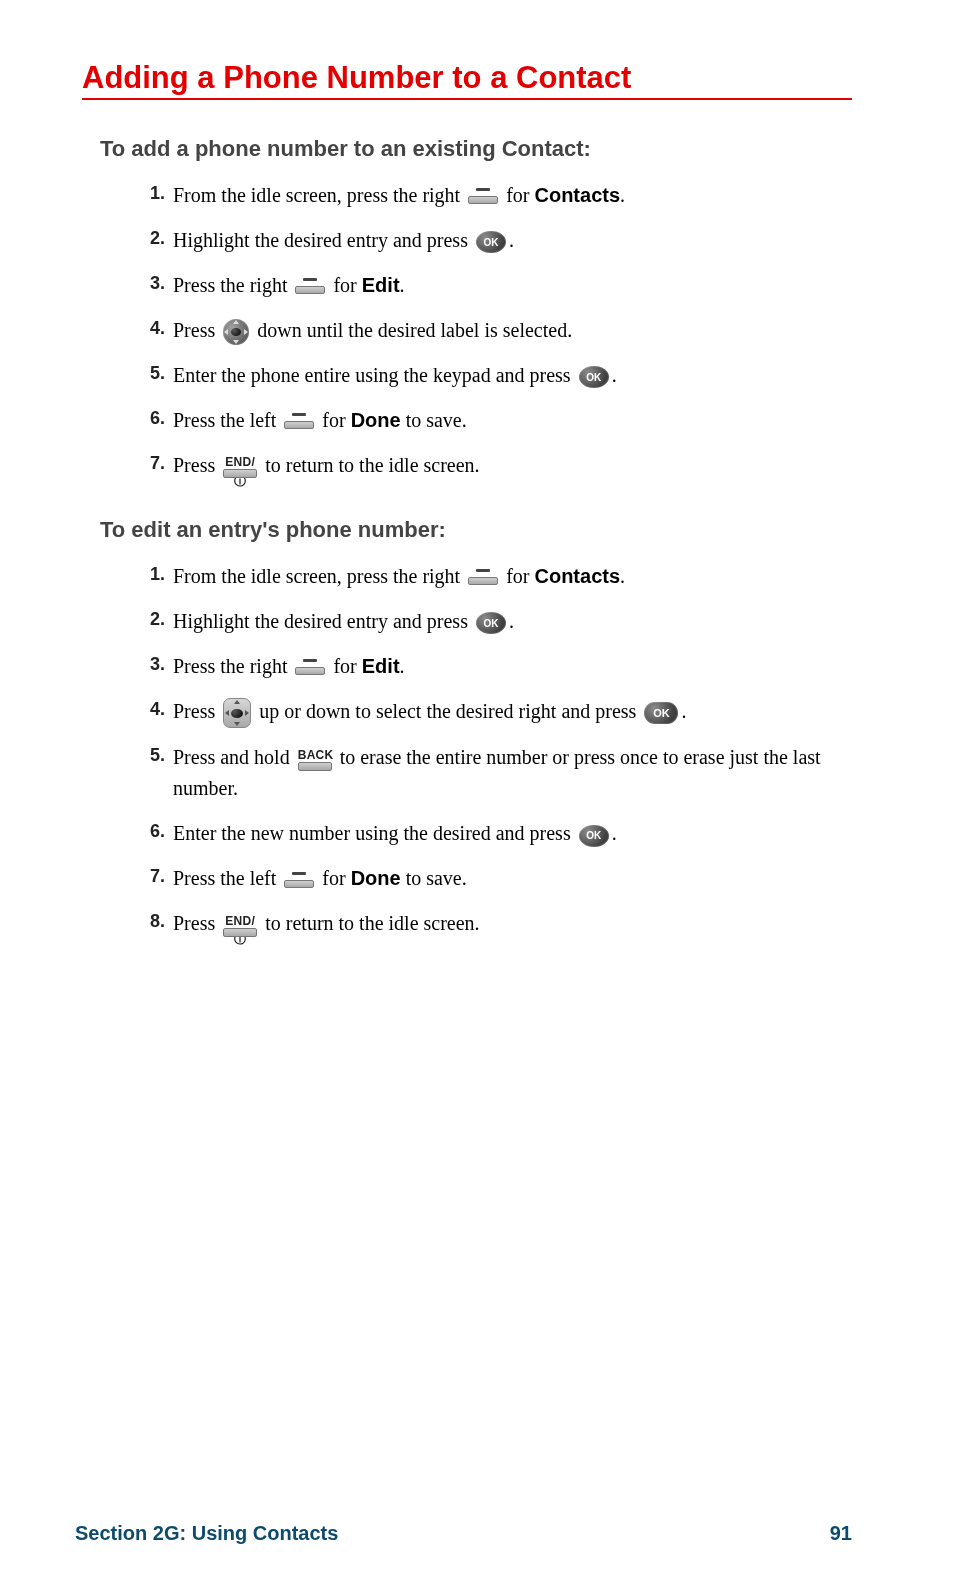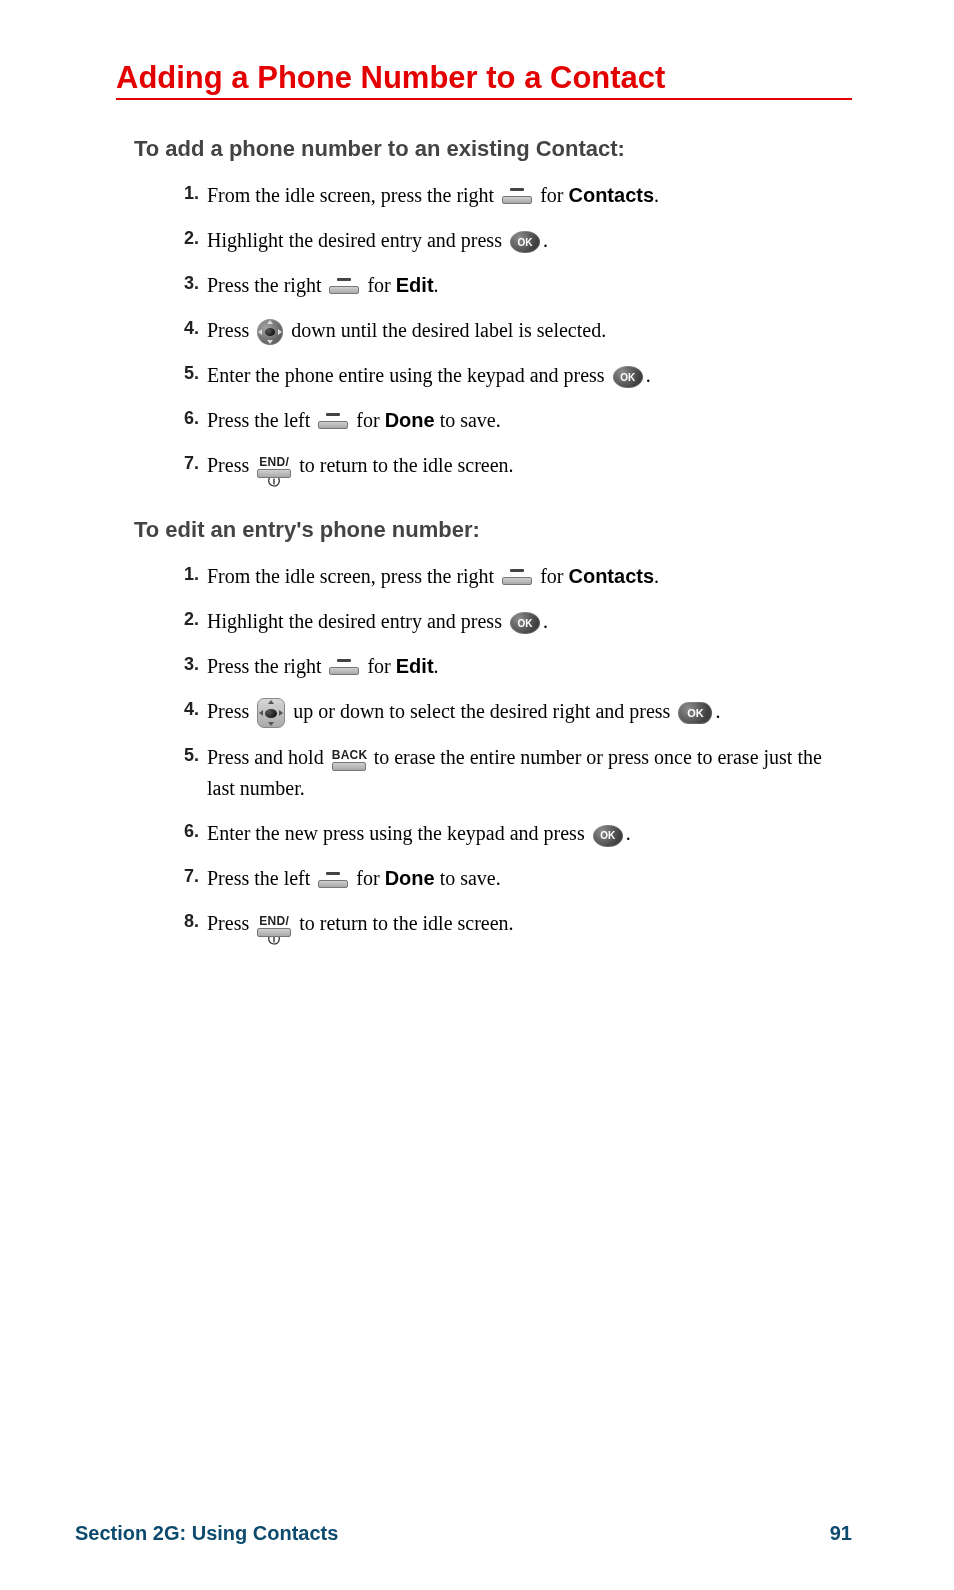--- a/index.html
+++ b/index.html
@@ -7,21 +7,21 @@
     padding: 0;
     background: #ffffff;
     font-family: Georgia, "Times New Roman", serif;
     color: #000;
   }
   .page {
     width: 927px;
     height: 1590px;
     position: relative;
     box-sizing: border-box;
-    padding: 60px 75px 0 116px;
+    padding: 60px 75px 0 82px;
   }
   h2.section-heading {
     font-family: Helvetica, Arial, sans-serif;
     font-weight: bold;
     color: #e40000;
     font-size: 31px;
     margin: 0 0 6px 0;
     padding-bottom: 2px;
     border-bottom: 2px solid #e40000;
   }
@@ -307,21 +307,21 @@
       </span>
       <span> up or down to select the desired right and press </span>
       <span class="icon okbtn okbtn-wide">OK</span><span>.</span>
     </li>
     <li>
       <span>Press and hold </span>
       <span class="icon softkey-label"><span class="lbl">BACK</span></span>
       <span> to erase the entire number or press once to erase just the last number.</span>
     </li>
     <li>
-      <span>Enter the new press using the keypad and press </span>
+      <span>Enter the new number using the desired and press </span>
       <span class="icon okbtn">OK</span><span>.</span>
     </li>
     <li>
       <span>Press the left </span>
       <span class="icon softkey"></span>
       <span> for </span>
       <strong class="sans">Done</strong><span> to save.</span>
     </li>
     <li>
       <span>Press </span>

